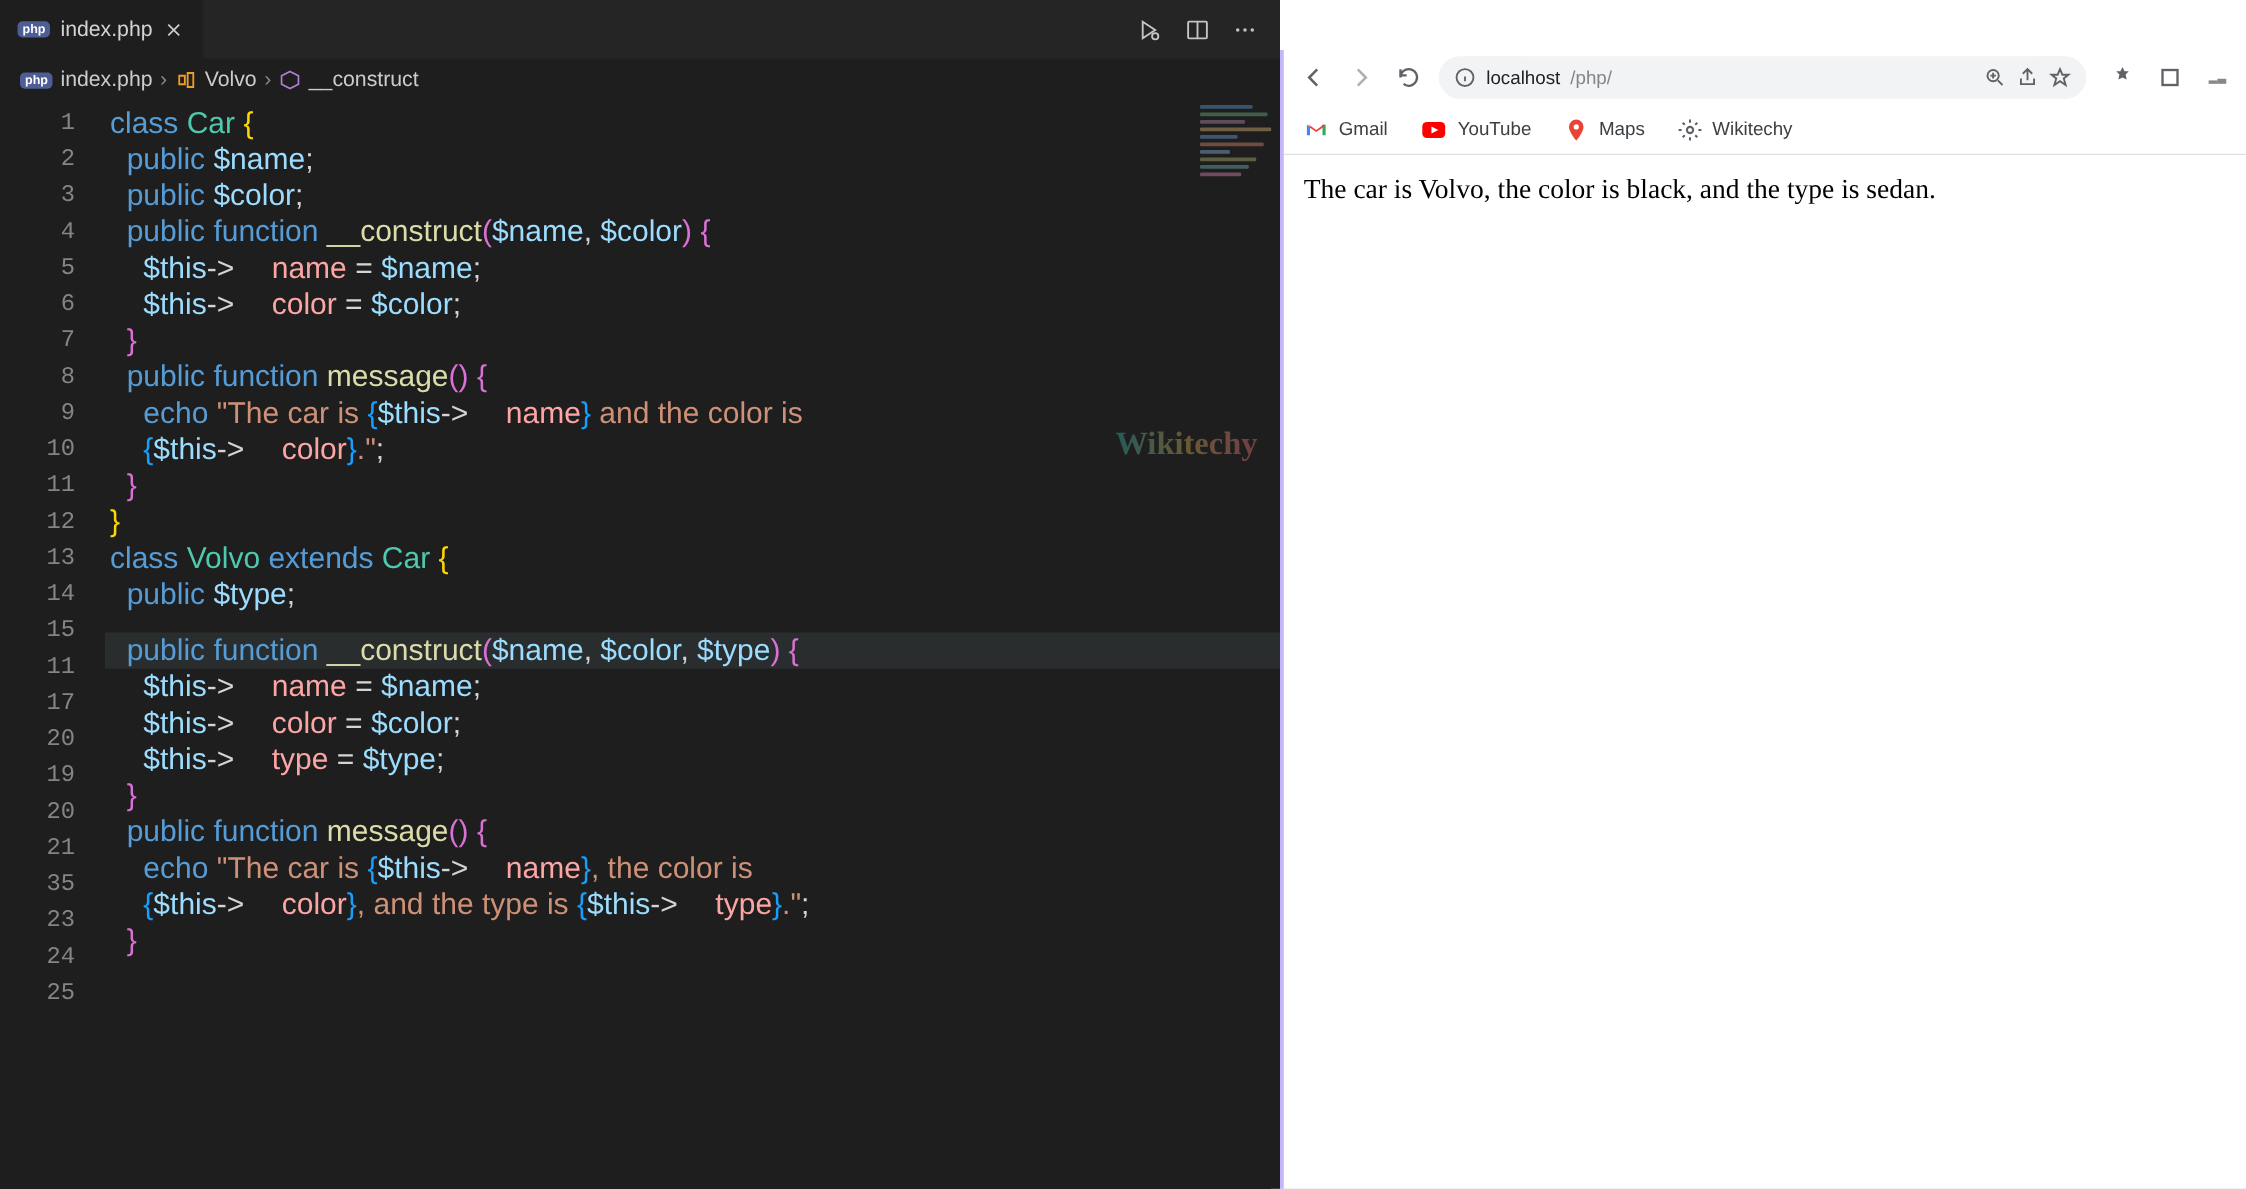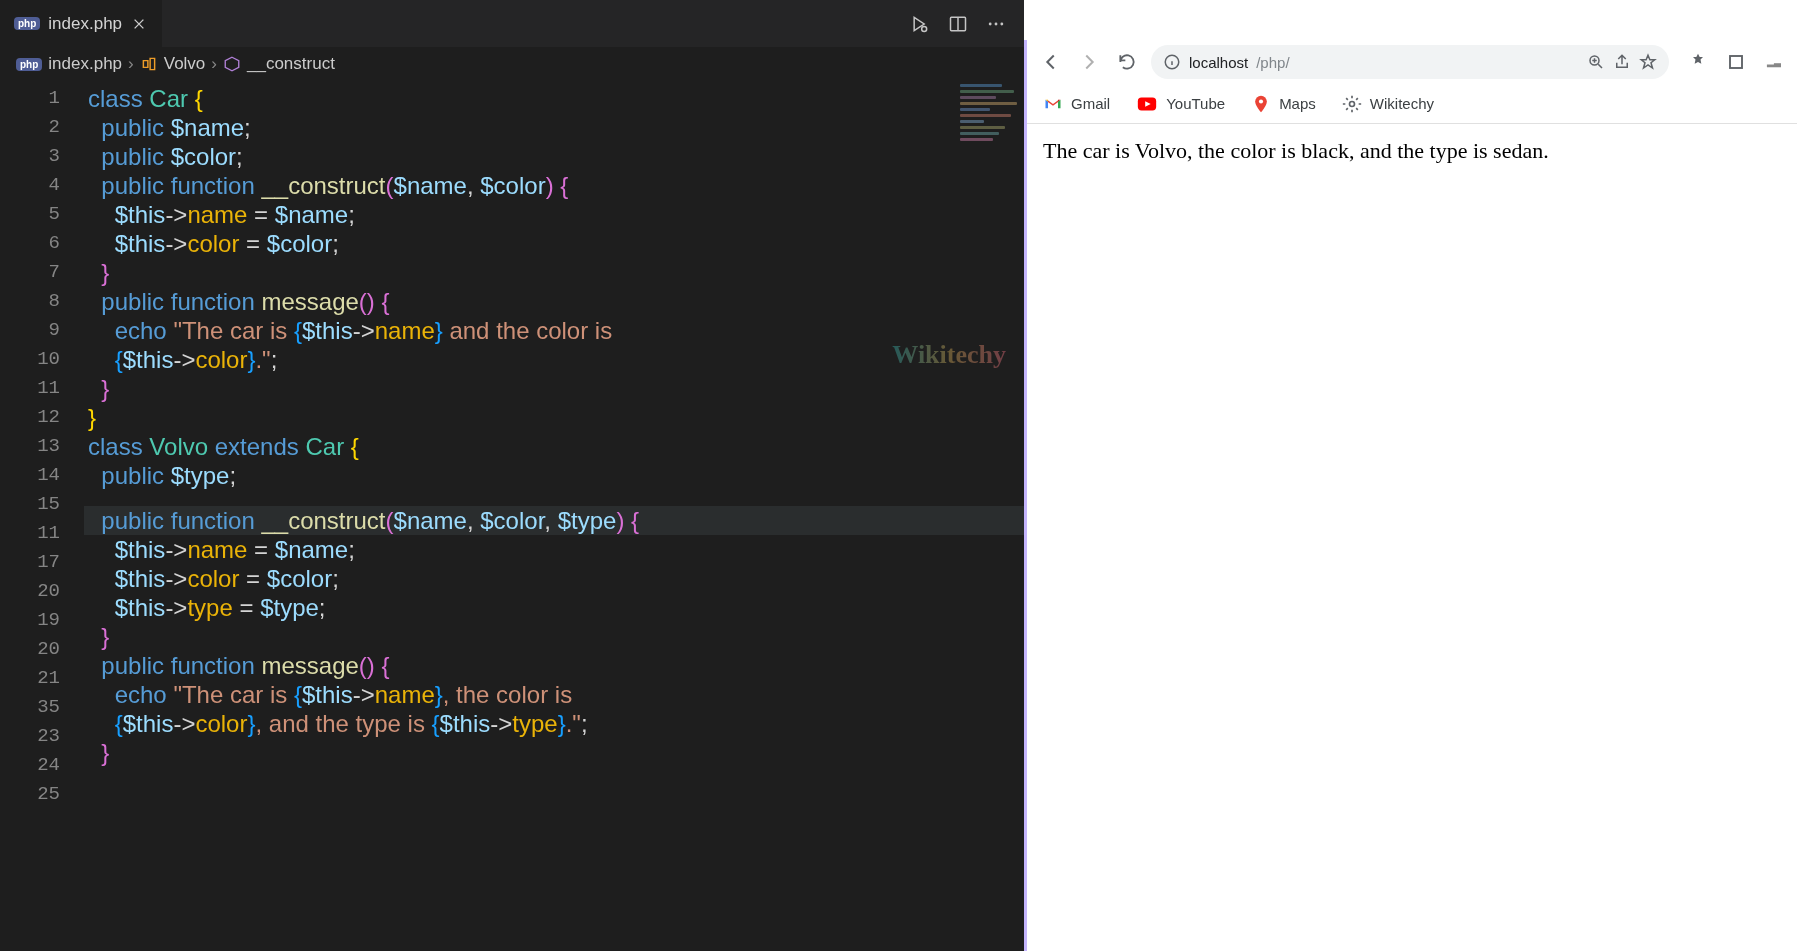--- a/index.html
+++ b/index.html
@@ -23,21 +23,21 @@
 .code { flex: 1; font-family: Liberation Sans, sans-serif; font-size: 24px; line-height: 29px; padding-top: 4px; white-space: pre; position: relative; }
 .code-line { display: block; padding-left: 4px; }
 .code-line.hl { background: #2a2d2e; margin-top: 16px; }
 
 
 .tk-tag { color: #569cd6; }
 .tk-kw { color: #569cd6; }
 .tk-cls { color: #4ec9b0; }
 .tk-fn { color: #dcdcaa; }
 .tk-var { color: #9cdcfe; }
-.tk-prop { color: #eab308; }
+.tk-prop { color: #fca5a5; margin-left: 30px; }
 .tk-str { color: #ce9178; }
 .tk-p { color: #d4d4d4; }
 .tk-op { color: #d4d4d4; }
 .tk-brace { color: #ffd700; }
 .tk-brace2 { color: #da70d6; }
 .tk-brace3 { color: #179fff; }
 
 
 .minimap { position: absolute; top: 4px; right: 4px; width: 60px; height: 180px; opacity: .6; pointer-events: none; }
 .minimap div { height: 3px; margin-bottom: 3px; border-radius: 1px; }

